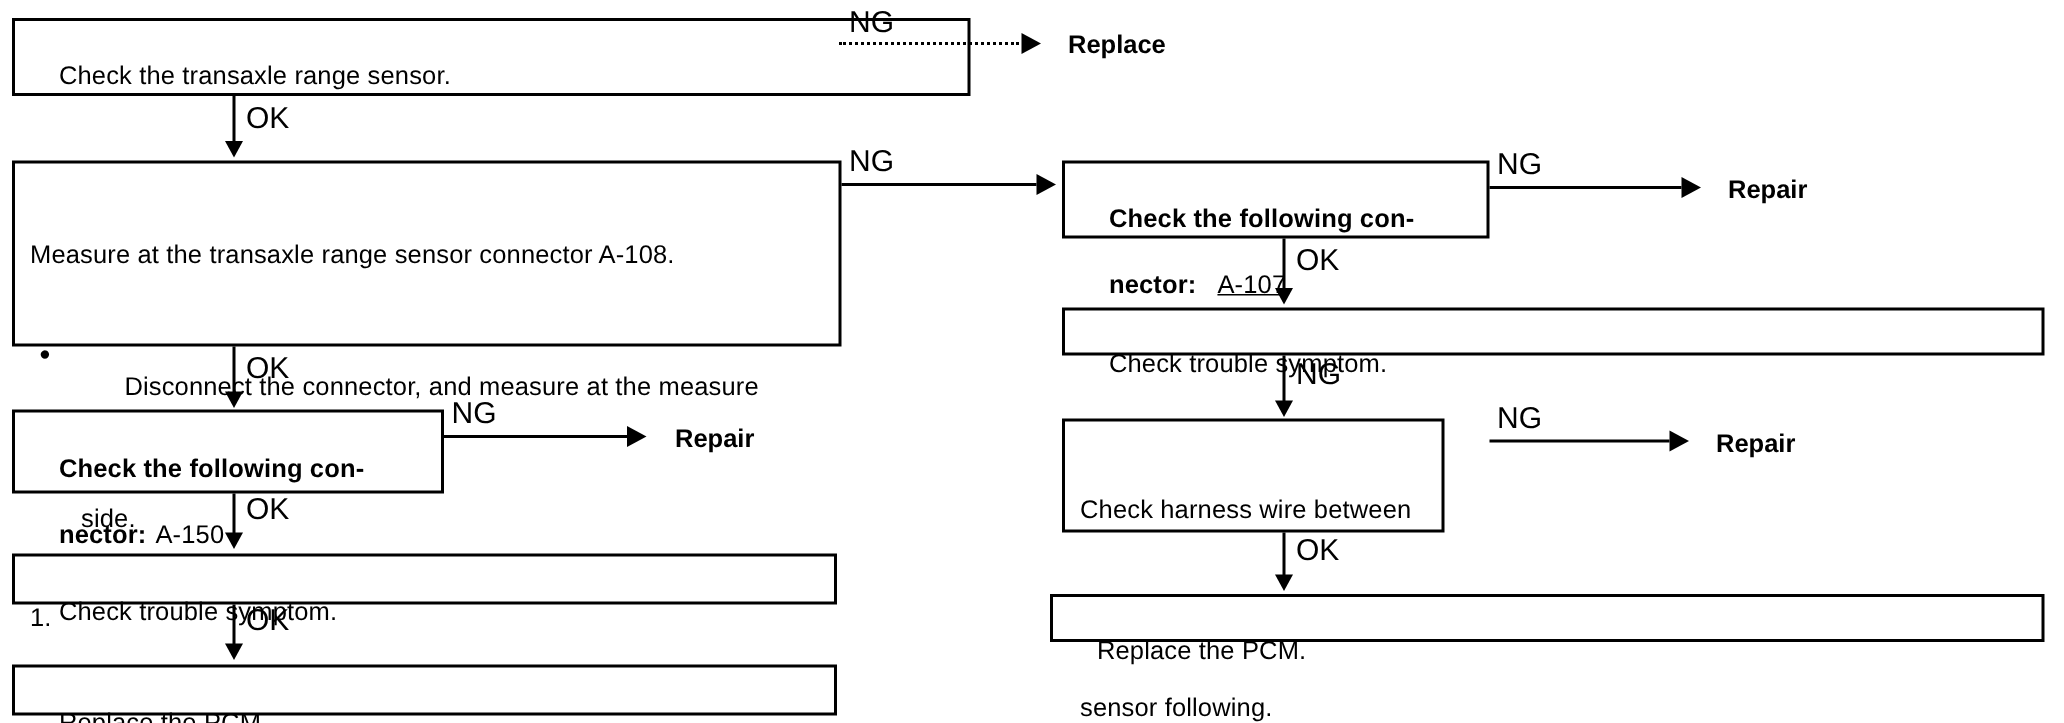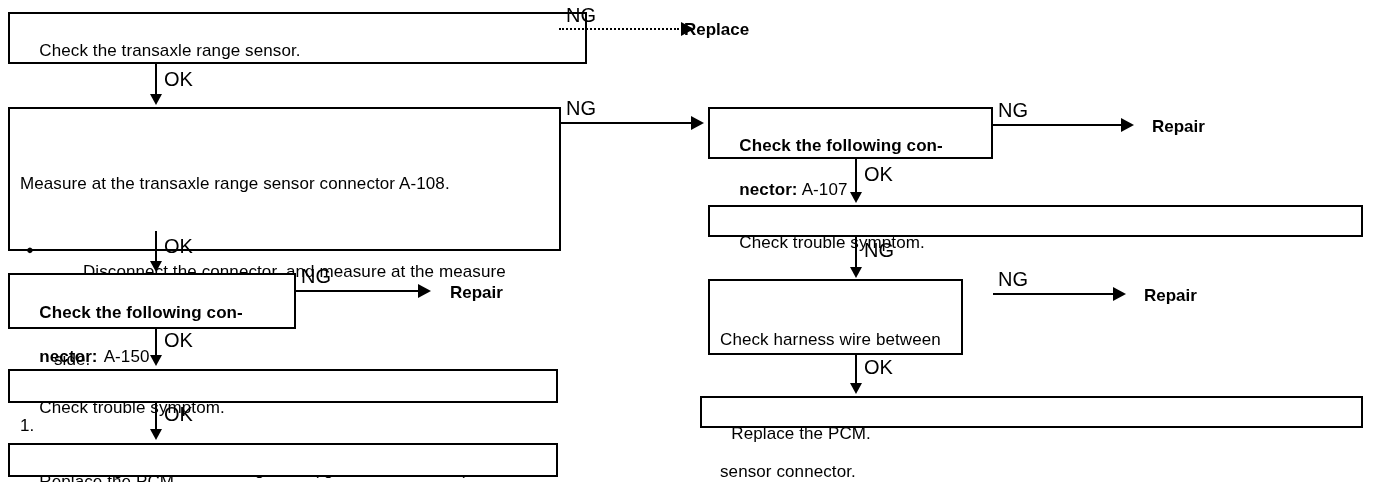--- a/index.html
+++ b/index.html
@@ -107,34 +107,34 @@
     left: 0;
     top: 0;
   }
   .sub-indent { display: block; padding-left: 34px; }
 </style>
 </head>
 <body>
 
 <div id="canvas">
 
-  <div class="box" style="left:8px; top:12px; width:579px; height:52px;">
+  <div class="box" style="left:8px; top:12px; width:639px; height:52px;">
     <span>Check the transaxle range sensor.</span>
   </div>
 
   <div class="edge-label" style="left:566px; top:6px;">NG</div>
   <div class="hline dotted" style="left:559px; top:28px; width:120px;"></div>
   <div class="arrow-right" style="left:681px; top:22px;"></div>
-  <div class="terminal" style="left:684px; top:20px;">Replace</div>
+  <div class="terminal" style="left:712px; top:20px;">Replace</div>
 
   <div class="vline" style="left:155px; top:64px; height:32px;"></div>
   <div class="arrow-down" style="left:150px; top:94px;"></div>
   <div class="edge-label" style="left:164px; top:70px;">OK</div>
 
-  <div class="box" style="left:8px; top:107px; width:553px; height:144px; padding-top:20px;">
+  <div class="box" style="left:8px; top:107px; width:553px; height:124px; padding-top:6px;">
     <span class="m-line">Measure at the transaxle range sensor connector A-108.</span>
     <span class="m-bullet">
       <span>Disconnect the connector, and measure at the measure</span>
     </span>
     <span class="sub-indent">side.</span>
     <span class="m-num">
       <span class="num">1.</span>
       <span>Voltage between 5 and ground (Ignition switch: ON)</span>
     </span>
     
@@ -169,21 +169,21 @@
   <div class="vline" style="left:155px; top:403px; height:28px;"></div>
   <div class="arrow-down" style="left:150px; top:429px;"></div>
   <div class="edge-label" style="left:164px; top:405px;">OK</div>
 
   <div class="box" style="left:8px; top:443px; width:550px; height:34px; padding-top:4px;">
     <span>Replace the PCM.</span>
   </div>
 
   <div class="box" style="left:708px; top:107px; width:285px; height:52px; padding-top:4px;">
     <span class="bold">Check the following con-</span><br>
-    <span class="bold">nector:</span><span class="reg" style="margin-left:4px;">A-107</span>
+    <span class="bold">nector:</span><span class="reg" style="margin-left:14px;text-decoration:underline;">A-107</span>
   </div>
 
   <div class="edge-label" style="left:998px; top:101px;">NG</div>
   <div class="hline" style="left:993px; top:124px; width:128px;"></div>
   <div class="arrow-right" style="left:1121px; top:118px;"></div>
   <div class="terminal" style="left:1152px; top:117px;">Repair</div>
 
   <div class="vline" style="left:855px; top:159px; height:35px;"></div>
   <div class="arrow-down" style="left:850px; top:192px;"></div>
   <div class="edge-label" style="left:864px; top:165px;">OK</div>
@@ -192,21 +192,21 @@
     <span>Check trouble symptom.</span>
   </div>
 
   <div class="vline" style="left:855px; top:237px; height:32px;"></div>
   <div class="arrow-down" style="left:850px; top:267px;"></div>
   <div class="edge-label" style="left:864px; top:241px;">NG</div>
 
   <div class="box" style="left:708px; top:279px; width:255px; height:76px; padding-top:4px;">
     <span class="m-line">Check harness wire between</span>
     <span class="m-line">PCM and transaxle range</span>
-    <span class="m-line">sensor connector.</span>
+    <span class="m-line">sensor following.</span>
   </div>
 
   <div class="edge-label" style="left:998px; top:270px;">NG</div>
   <div class="hline" style="left:993px; top:293px; width:120px;"></div>
   <div class="arrow-right" style="left:1113px; top:287px;"></div>
   <div class="terminal" style="left:1144px; top:286px;">Repair</div>
 
   <div class="vline" style="left:855px; top:355px; height:30px;"></div>
   <div class="arrow-down" style="left:850px; top:383px;"></div>
   <div class="edge-label" style="left:864px; top:358px;">OK</div>

